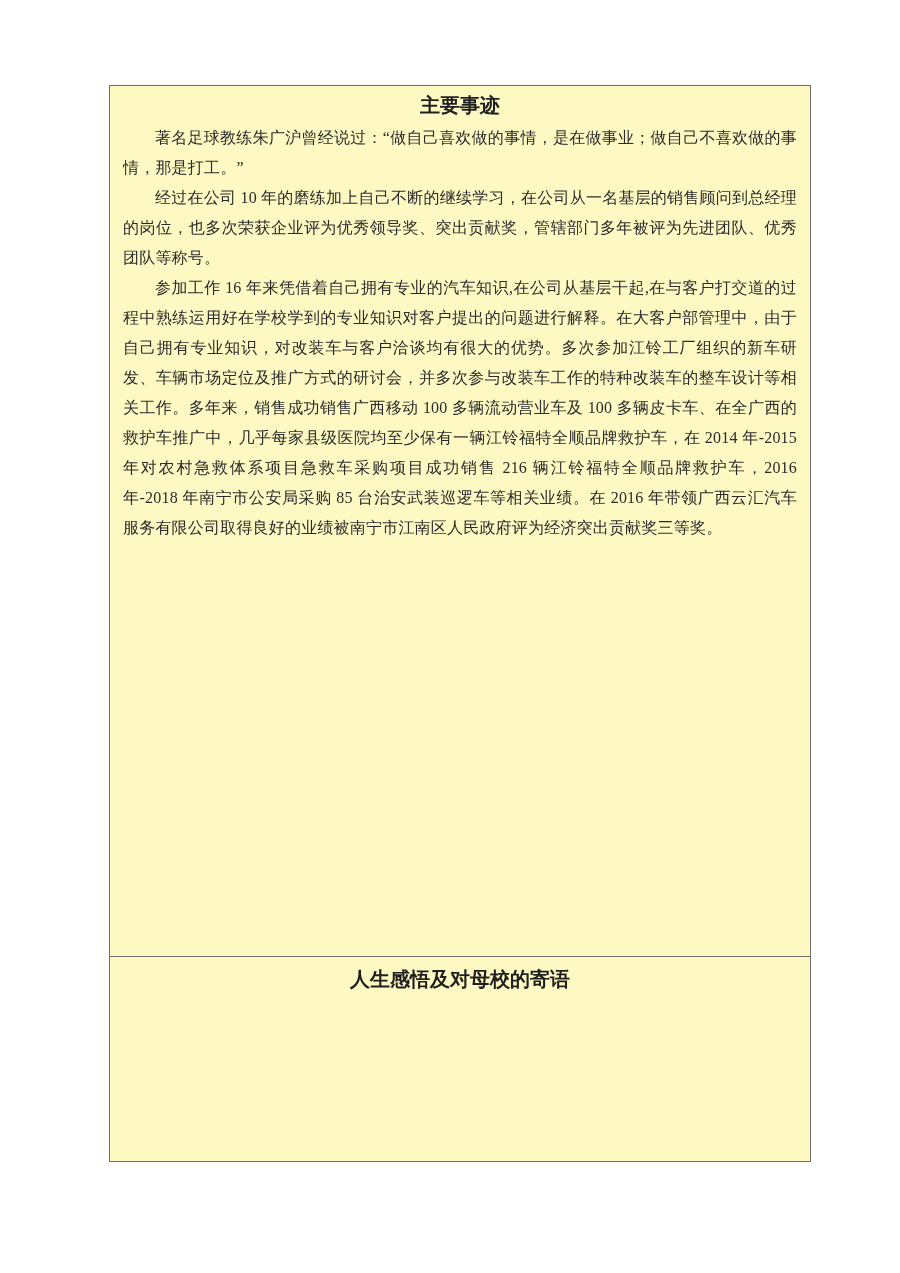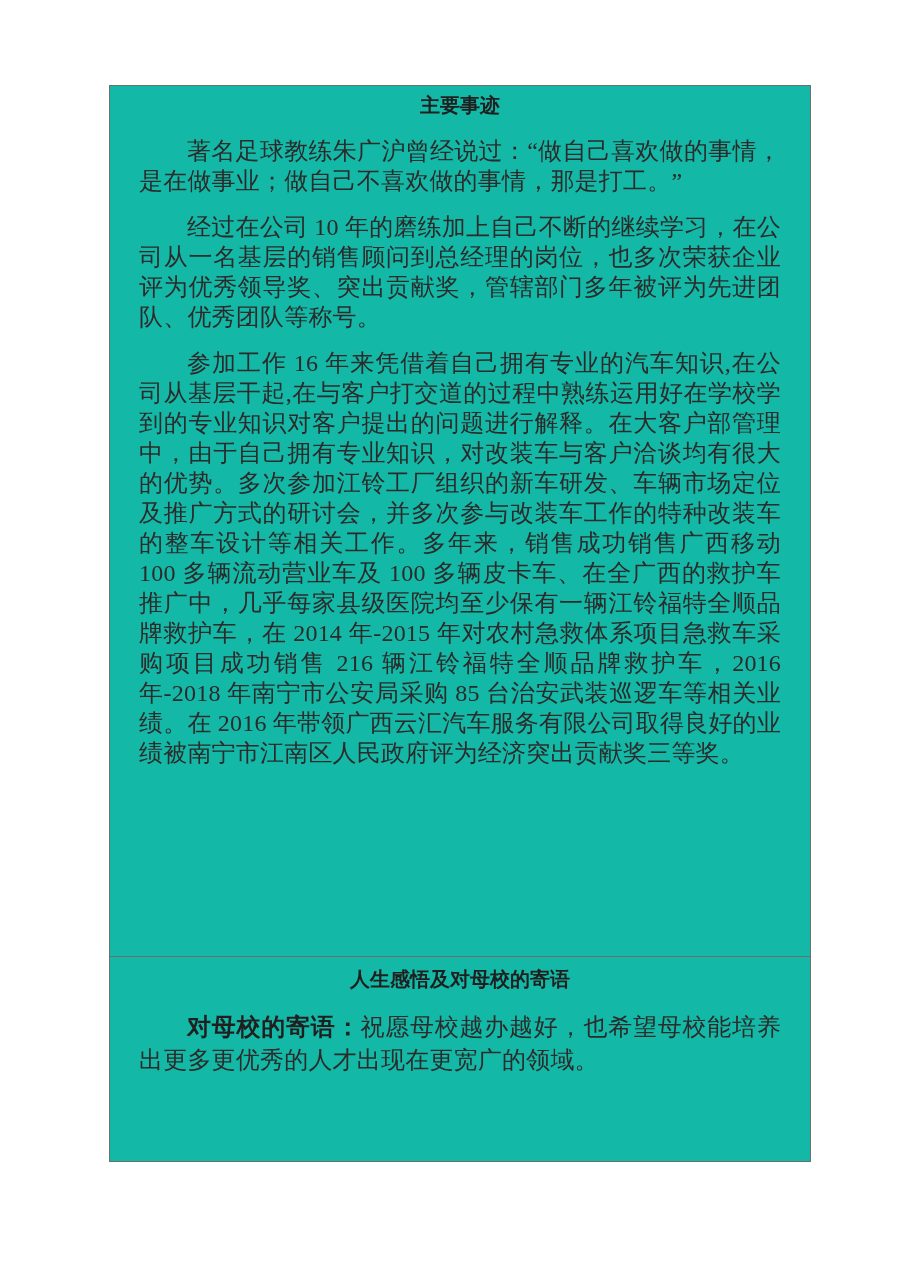--- a/index.html
+++ b/index.html
@@ -15,21 +15,21 @@
     position: relative;
   }
   .doc-table {
     position: absolute;
     left: 109px;
     top: 85px;
     width: 702px;
     height: 1077px;
     border: 1px solid #6e6e6e;
     box-sizing: border-box;
-    background: #14b8a6;
+    background: #fef9c3;
   }
   .section {
     box-sizing: border-box;
     padding: 4px 13px 0 13px;
     overflow: hidden;
   }
   .section-main {
     height: 871px;
     border-bottom: 1px solid #6e6e6e;
   }
@@ -43,22 +43,22 @@
     font-size: 20px;
     font-weight: bold;
     line-height: 30px;
     color: #1f1f1f;
   }
   .section-remarks .section-title {
     line-height: 32px;
     margin-bottom: 12px;
   }
   .para {
-    margin: 16px;
-    font-size: 24px;
+    margin: 0;
+    font-size: 16px;
     line-height: 30px;
     text-align: justify;
     text-indent: 2em;
     letter-spacing: 0.2px;
   }
   .section-remarks .para {
     line-height: 33px;
   }
   .remark-label {
     font-weight: bold;
@@ -72,18 +72,15 @@
 
   <section class="section section-main">
     <h2 class="section-title">主要事迹</h2>
     <p class="para">著名足球教练朱广沪曾经说过：“做自己喜欢做的事情，是在做事业；做自己不喜欢做的事情，那是打工。”</p>
     <p class="para">经过在公司 10 年的磨练加上自己不断的继续学习，在公司从一名基层的销售顾问到总经理的岗位，也多次荣获企业评为优秀领导奖、突出贡献奖，管辖部门多年被评为先进团队、优秀团队等称号。</p>
     <p class="para">参加工作 16 年来凭借着自己拥有专业的汽车知识,在公司从基层干起,在与客户打交道的过程中熟练运用好在学校学到的专业知识对客户提出的问题进行解释。在大客户部管理中，由于自己拥有专业知识，对改装车与客户洽谈均有很大的优势。多次参加江铃工厂组织的新车研发、车辆市场定位及推广方式的研讨会，并多次参与改装车工作的特种改装车的整车设计等相关工作。多年来，销售成功销售广西移动 100 多辆流动营业车及 100 多辆皮卡车、在全广西的救护车推广中，几乎每家县级医院均至少保有一辆江铃福特全顺品牌救护车，在 2014 年-2015 年对农村急救体系项目急救车采购项目成功销售 216 辆江铃福特全顺品牌救护车，2016 年-2018 年南宁市公安局采购 85 台治安武装巡逻车等相关业绩。在 2016 年带领广西云汇汽车服务有限公司取得良好的业绩被南宁市江南区人民政府评为经济突出贡献奖三等奖。</p>
   </section>
 
   <section class="section section-remarks">
     <h2 class="section-title">人生感悟及对母校的寄语</h2>
-    <p class="para">
-      <span class="remark-label">对母校的寄语：</span><span>祝愿母校越办越好，也希望母校能培养出更多更优秀的人才出现在更宽广的领域。</span>
-    </p>
   </section>
 
 </div>
 
 </body></html>

